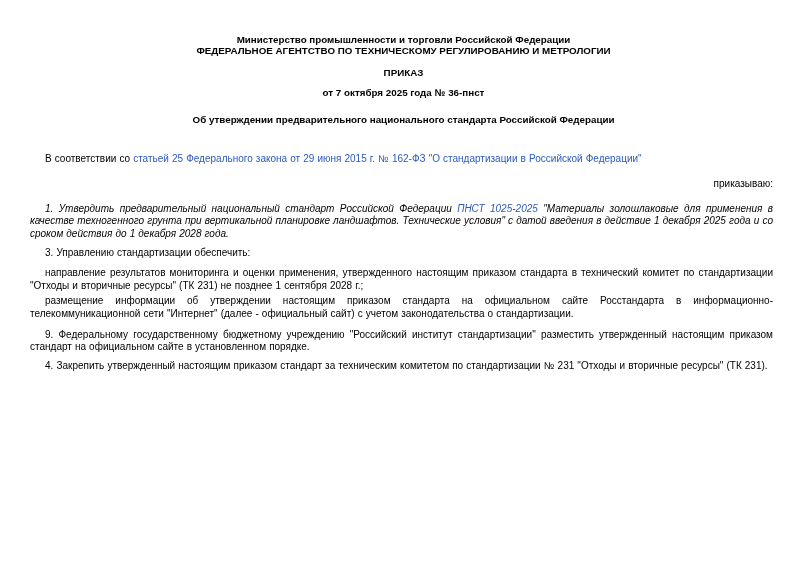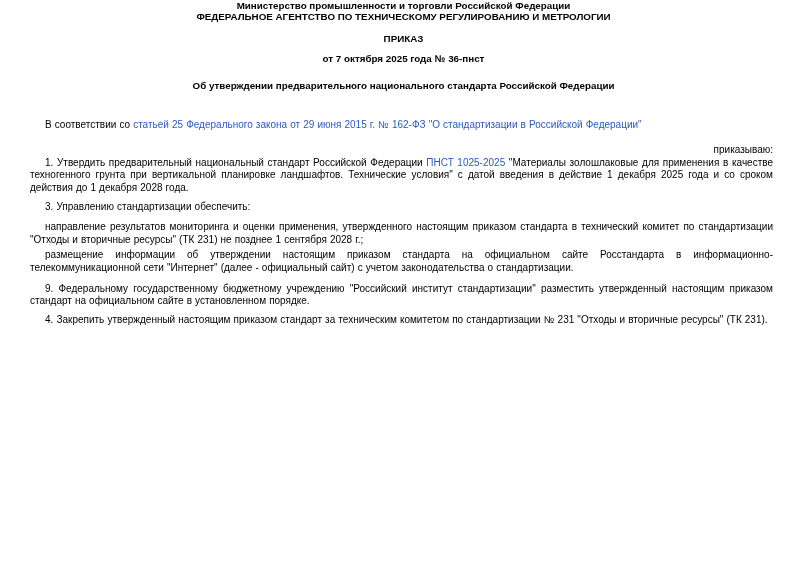--- a/index.html
+++ b/index.html
@@ -5,20 +5,21 @@
   html, body { margin: 0; padding: 0; background: #ffffff; }
   .doc {
     position: relative;
     width: 807px;
     height: 571px;
     background: #ffffff;
     color: #000000;
     font-family: "Liberation Sans", "DejaVu Sans", sans-serif;
     overflow: hidden;
     box-sizing: border-box;
+    padding-top: 34px;
   }
   .head {
     text-align: center;
     font-weight: bold;
     font-size: 9.8px;
     line-height: 11px;
     margin: 0 30px;
   }
   .doc-type   { margin-top: 11px; }
   .date-number{ margin-top: 9px; }
@@ -27,21 +28,21 @@
     margin: 0 34px 0 30px;
     font-size: 10px;
     line-height: 12.4px;
     text-align: justify;
     word-spacing: 0.3px;
   }
   .indent { text-indent: 15px; }
   .no-indent { text-align: right; }
   .intro   { margin-top: 28px; }
   .orders  { margin-top: 13px; }
-  .item-1  { margin-top: 0; }
+  .item-1  { margin-top: 12px; font-style: italic; }
   .item-2  { margin-top: 7px; }
   .sub1    { margin-top: 8px; }
   .sub2    { margin-top: 3px; }
   .item-3  { margin-top: 9px; }
   .item-4  { margin-top: 6px; }
   a.link {
     color: #2b5abc;
     text-decoration: none;
     cursor: pointer;
   }

